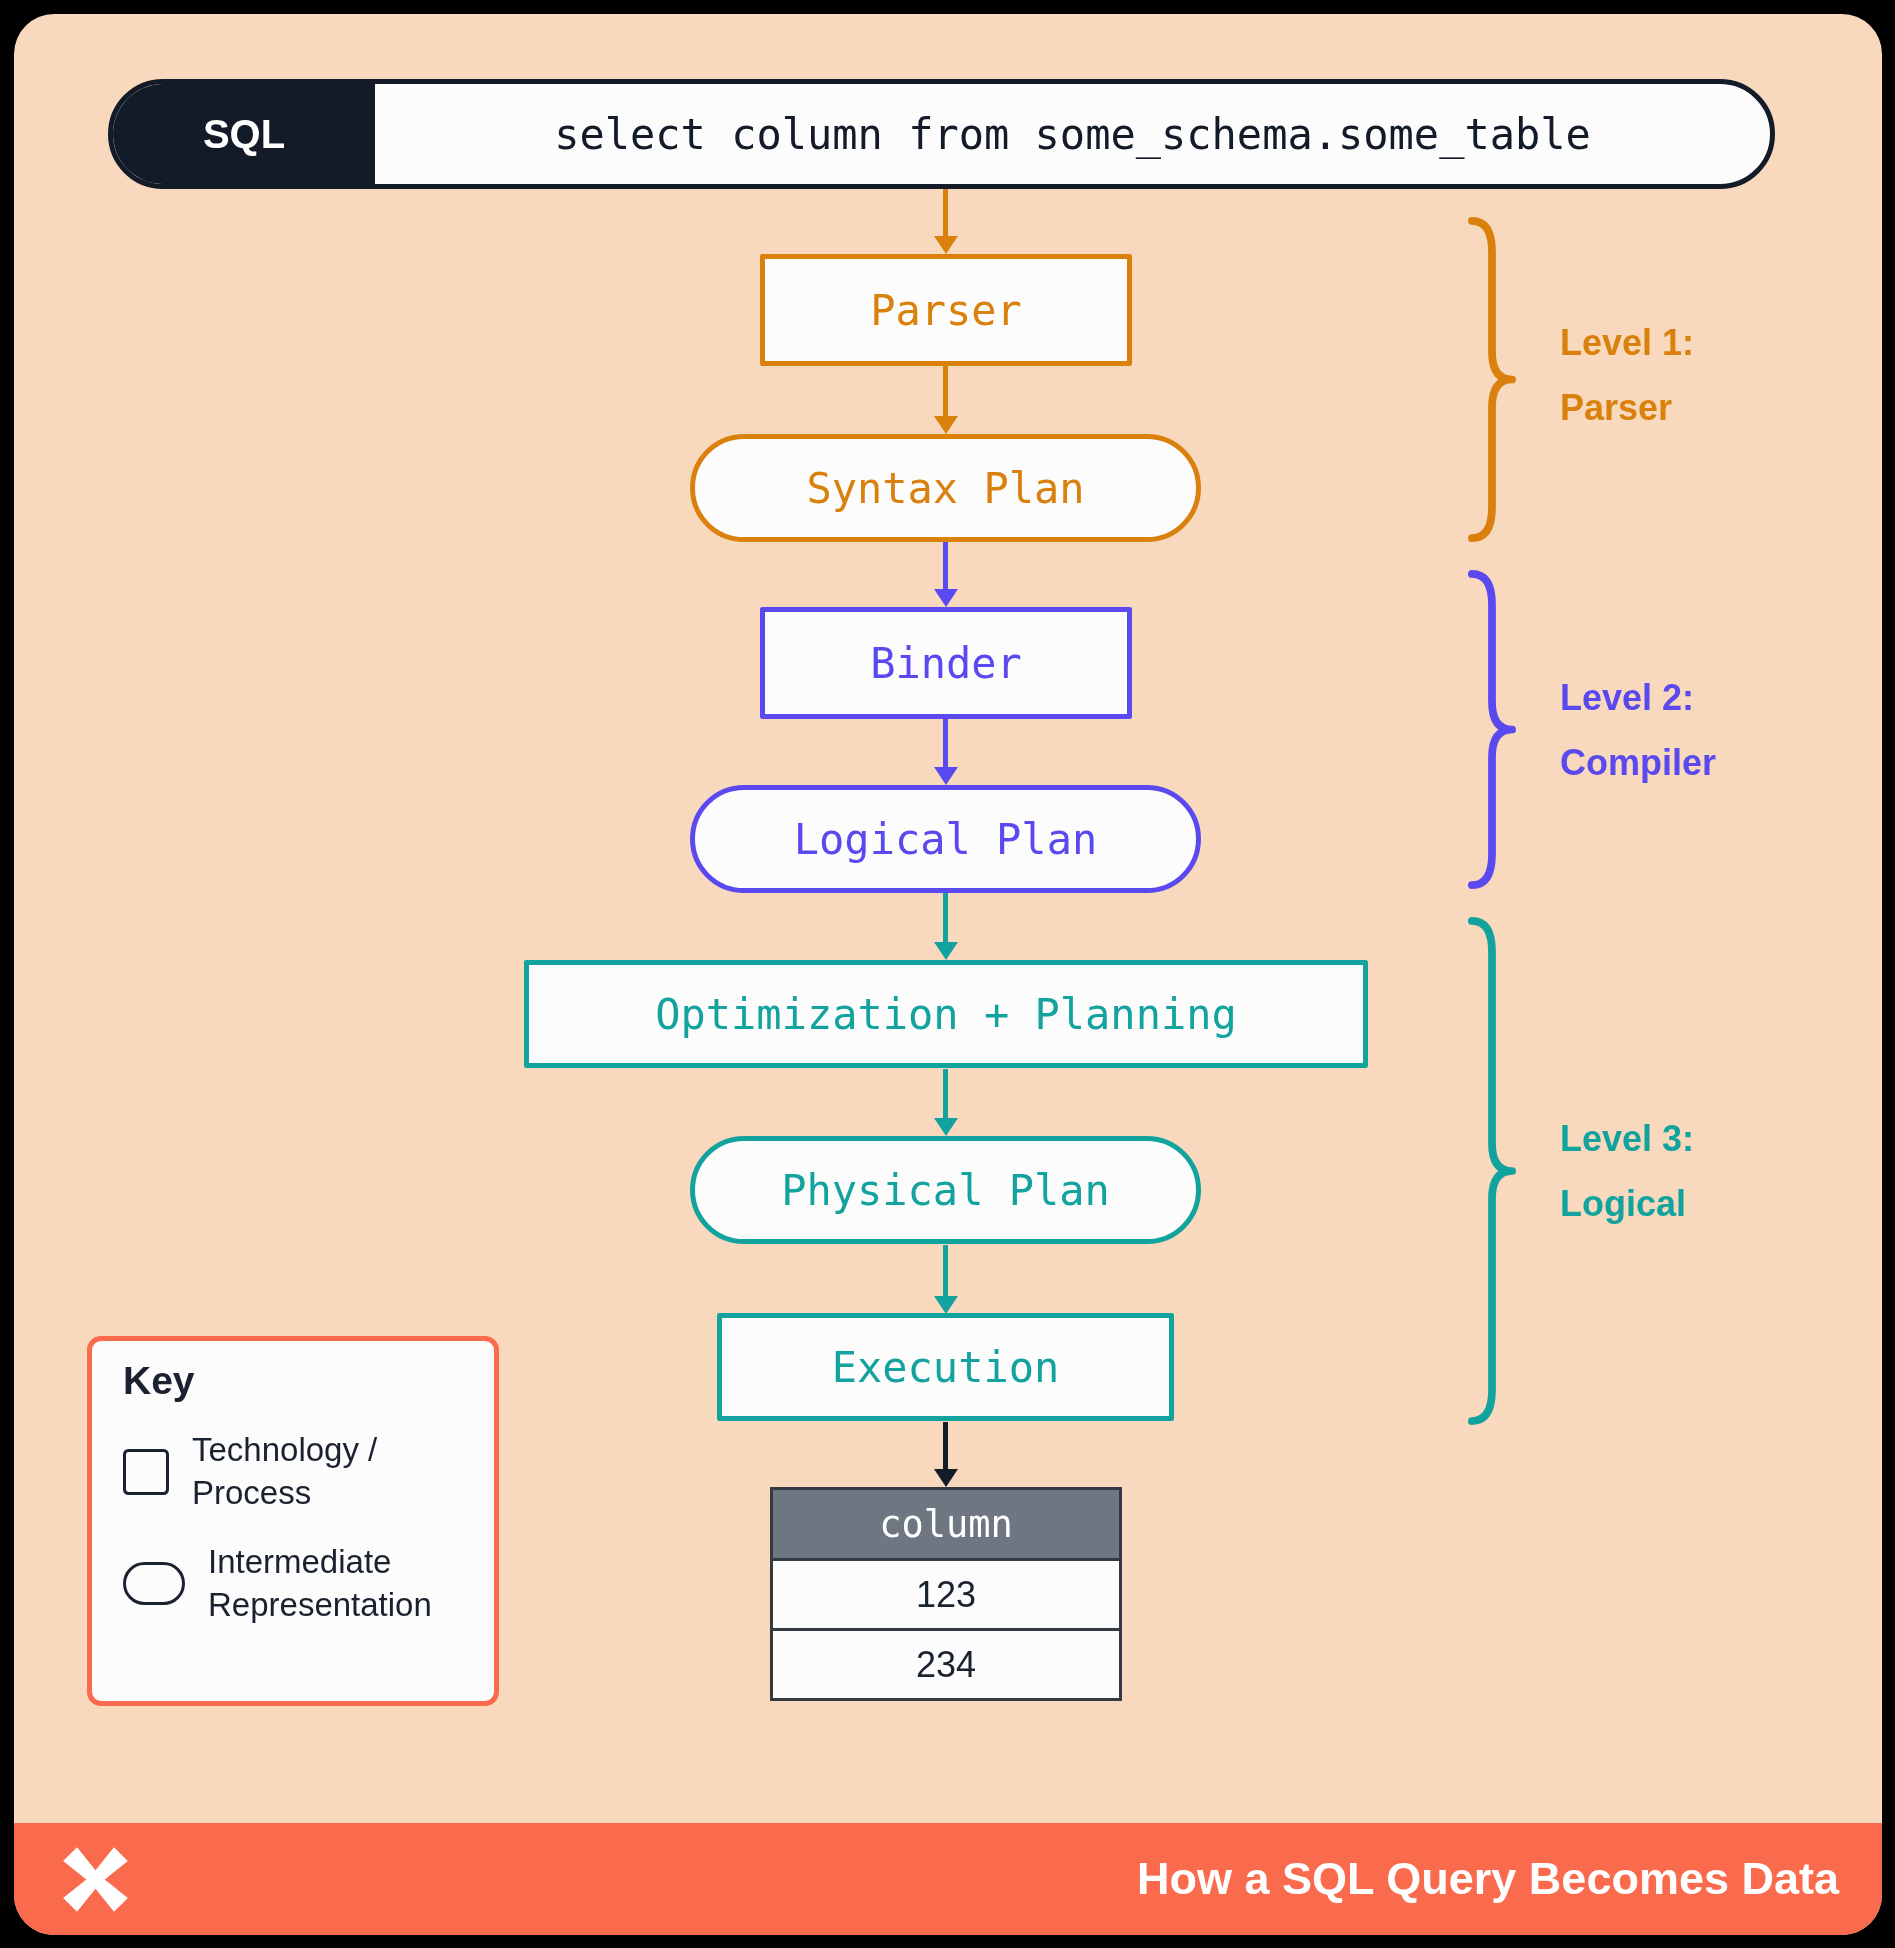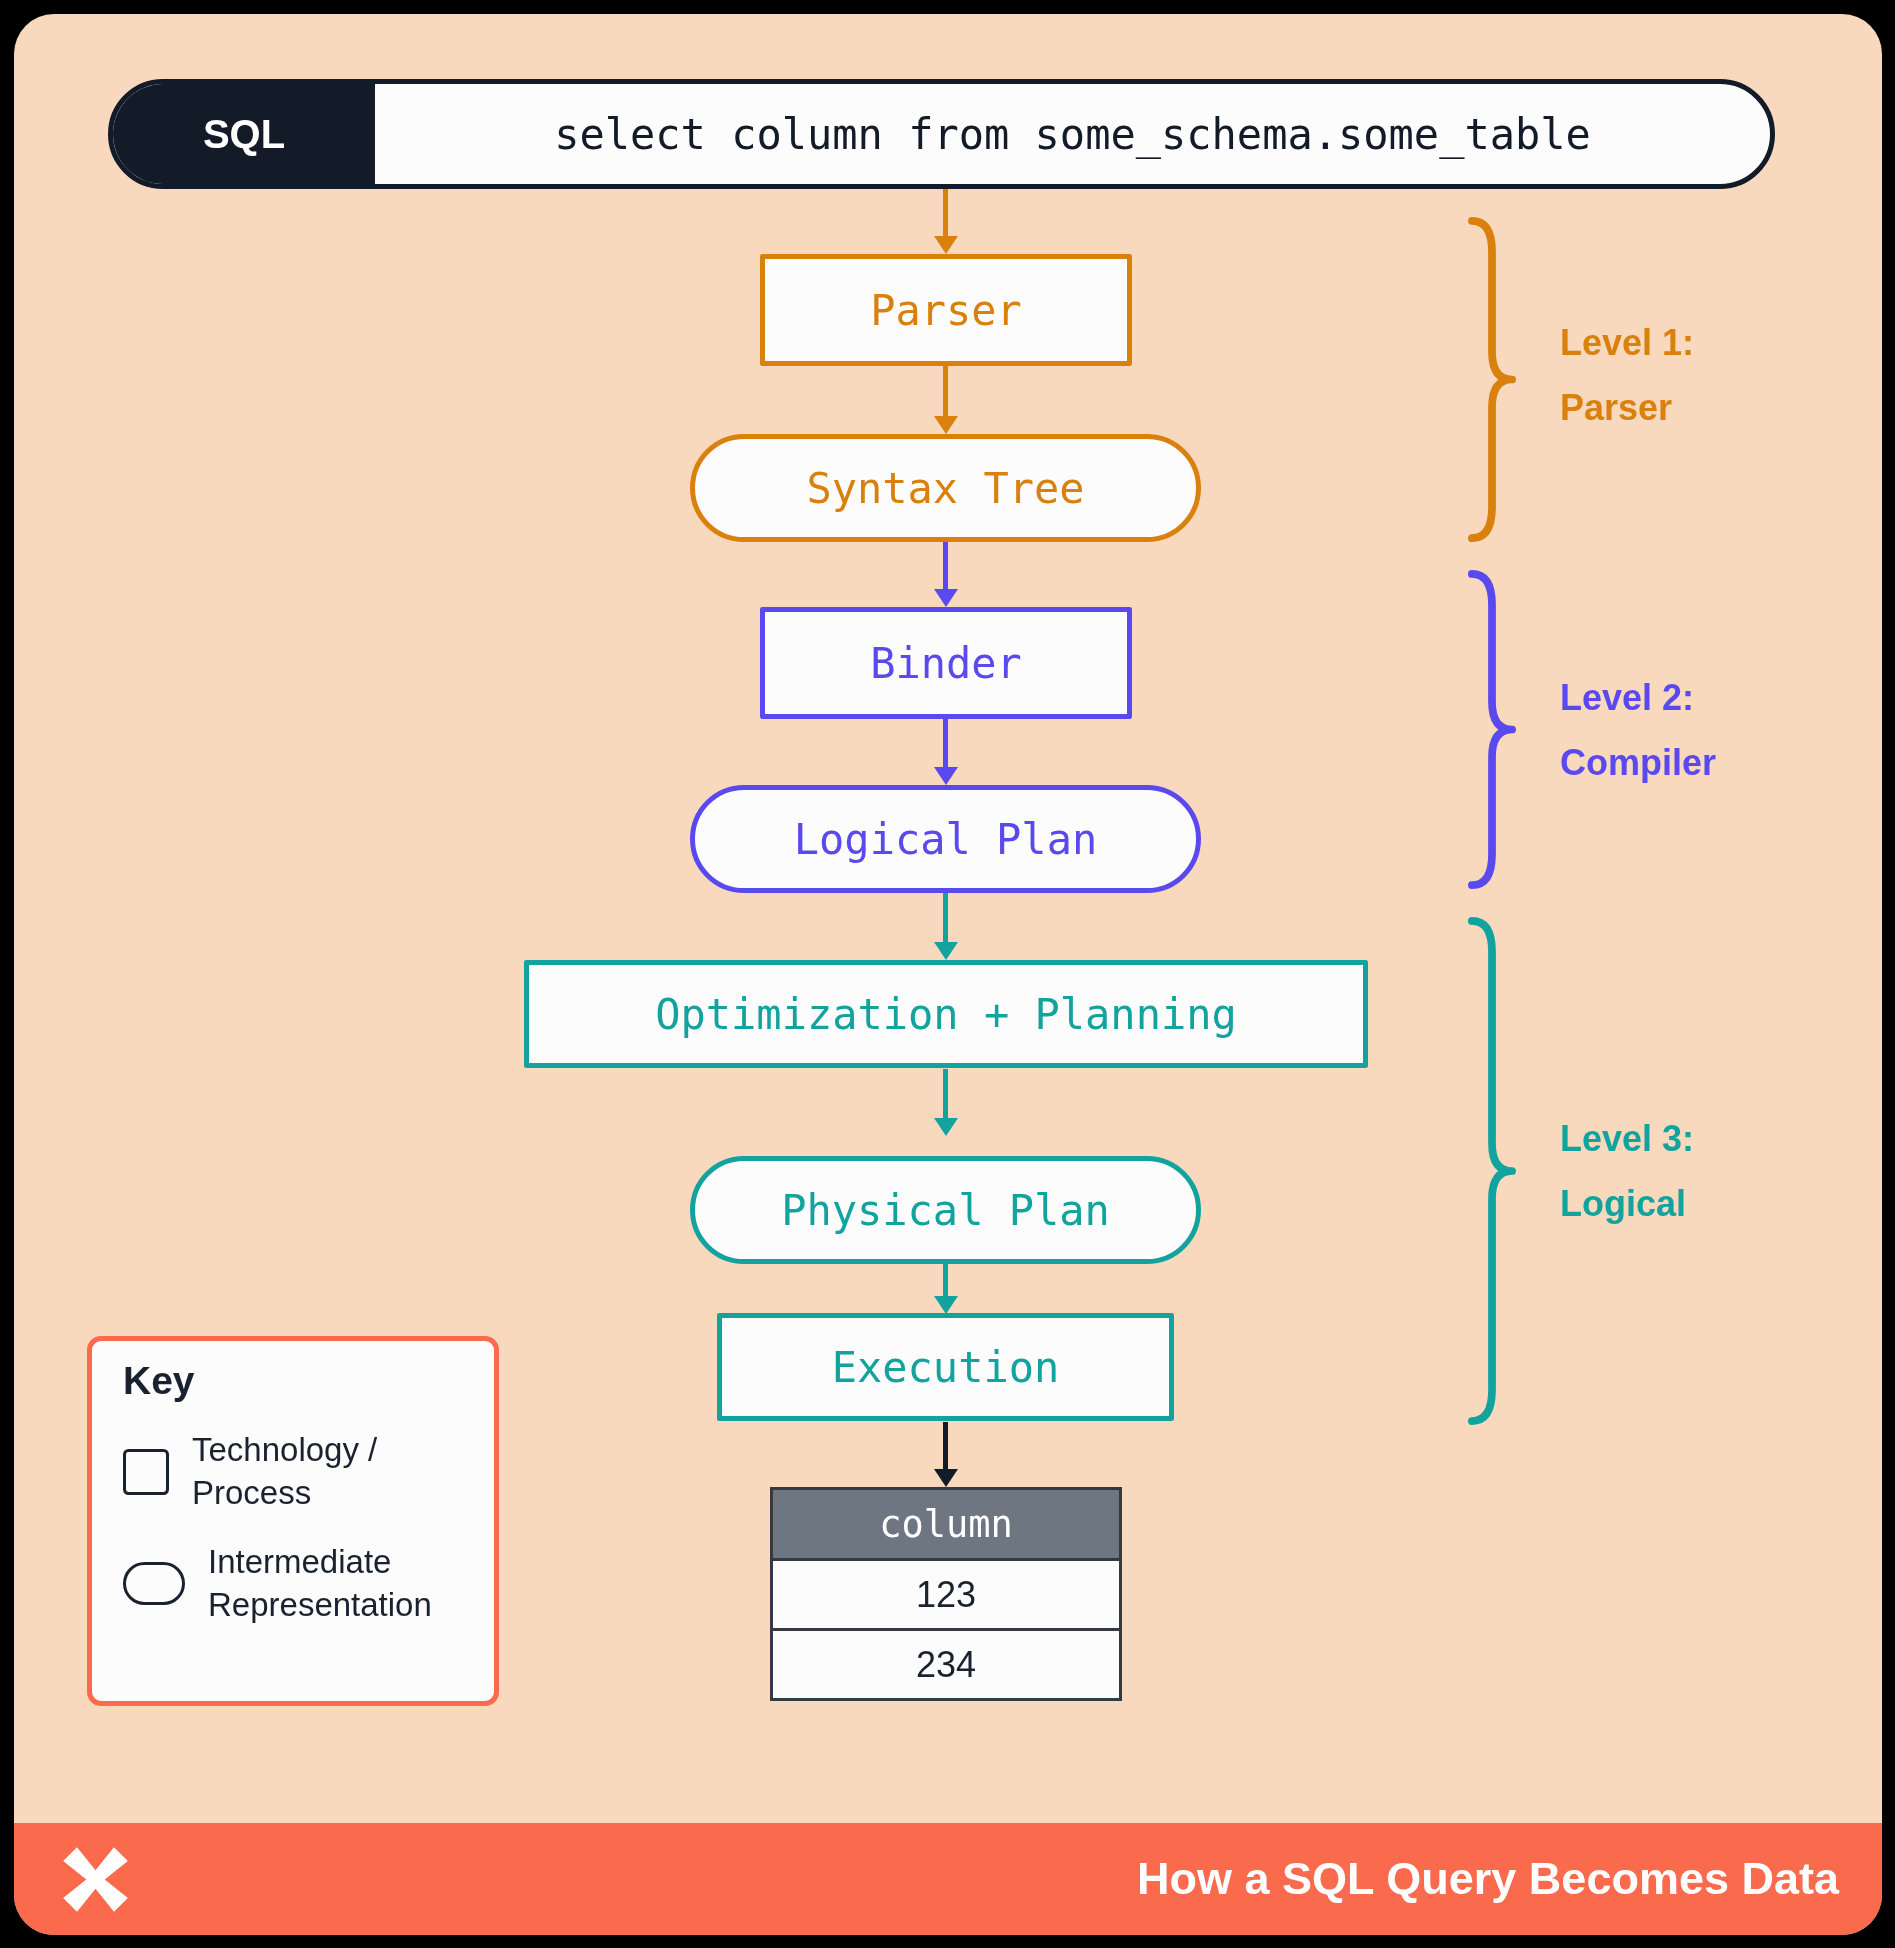--- a/index.html
+++ b/index.html
@@ -114,25 +114,25 @@
       <div class="arrow c-teal" style="left:919px;top:1231px;height:69px;">
           <div class="shaft"></div>
           <div class="head"></div>
         </div>
       <div class="arrow c-dark" style="left:919px;top:1408px;height:65px;">
           <div class="shaft"></div>
           <div class="head"></div>
         </div>
 
       <div class="node rect b-orange" style="left:746px;top:240px;width:372px;height:112px;">Parser</div>
-      <div class="node pill b-orange" style="left:676px;top:420px;width:511px;height:108px;">Syntax Tree</div>
+      <div class="node pill b-orange" style="left:676px;top:420px;width:511px;height:108px;">Syntax Plan</div>
       <div class="node rect b-purple" style="left:746px;top:593px;width:372px;height:112px;">Binder</div>
       <div class="node pill b-purple" style="left:676px;top:771px;width:511px;height:108px;">Logical Plan</div>
       <div class="node rect b-teal" style="left:510px;top:946px;width:844px;height:108px;">Optimization + Planning</div>
-      <div class="node pill b-teal" style="left:676px;top:1122px;width:511px;height:108px;margin-top:20px;">Physical Plan</div>
+      <div class="node pill b-teal" style="left:676px;top:1122px;width:511px;height:108px;">Physical Plan</div>
       <div class="node rect b-teal" style="left:703px;top:1299px;width:457px;height:108px;">Execution</div>
 
       <svg class="brace" style="top:203px;height:325px;" viewBox="0 0 62 420">
         <path d="M5 5 Q31 5 31 45 L31 174 Q31 210 57 210 Q31 210 31 246 L31 375 Q31 415 5 415" fill="none" stroke="#D9800D" stroke-width="10" stroke-linecap="round" stroke-linejoin="round"></path>
       </svg>
       <svg class="brace" style="top:556px;height:319px;" viewBox="0 0 62 412">
         <path d="M5 5 Q31 5 31 45 L31 170 Q31 206 57 206 Q31 206 31 242 L31 367 Q31 407 5 407" fill="none" stroke="#5A49EE" stroke-width="10" stroke-linecap="round" stroke-linejoin="round"></path>
       </svg>
       <svg class="brace" style="top:903px;height:508px;" viewBox="0 0 62 656">
         <path d="M5 5 Q31 5 31 45 L31 292 Q31 328 57 328 Q31 328 31 364 L31 611 Q31 651 5 651" fill="none" stroke="#13A39E" stroke-width="10" stroke-linecap="round" stroke-linejoin="round"></path>

